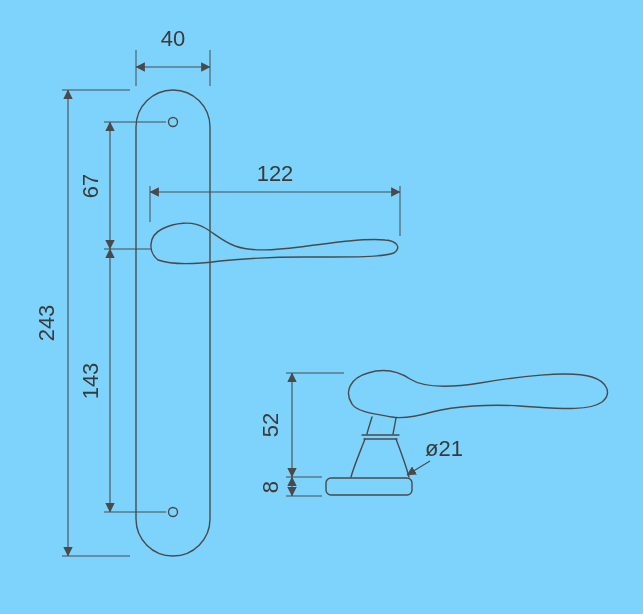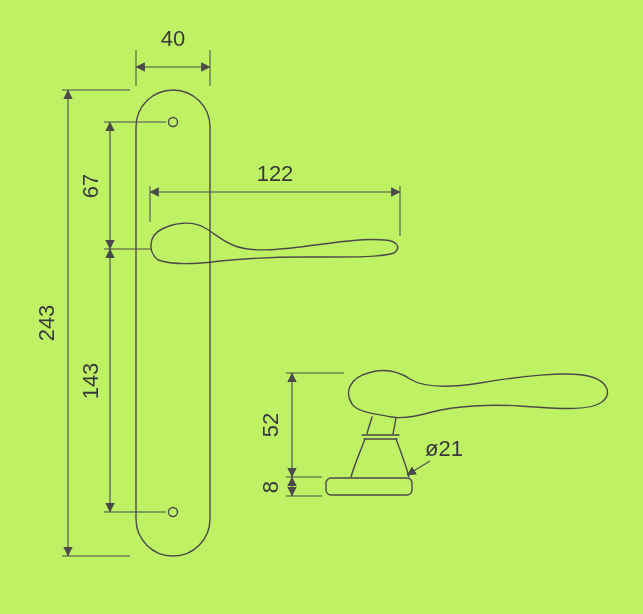--- a/index.html
+++ b/index.html
@@ -3,21 +3,21 @@
 <meta charset="utf-8">
 <style>
   html, body {
     margin: 0;
     padding: 0;
     background: #ffffff;
   }
   .drawing-wrap {
     width: 643px;
     height: 614px;
-    background: #bef264;
+    background: #7dd3fc;
     position: relative;
     font-family: "Liberation Sans", sans-serif;
   }
   svg { display: block; }
   .outline {
     stroke: #4a4a4a;
     stroke-width: 1.4;
     fill: none;
     stroke-linecap: round;
     stroke-linejoin: round;

